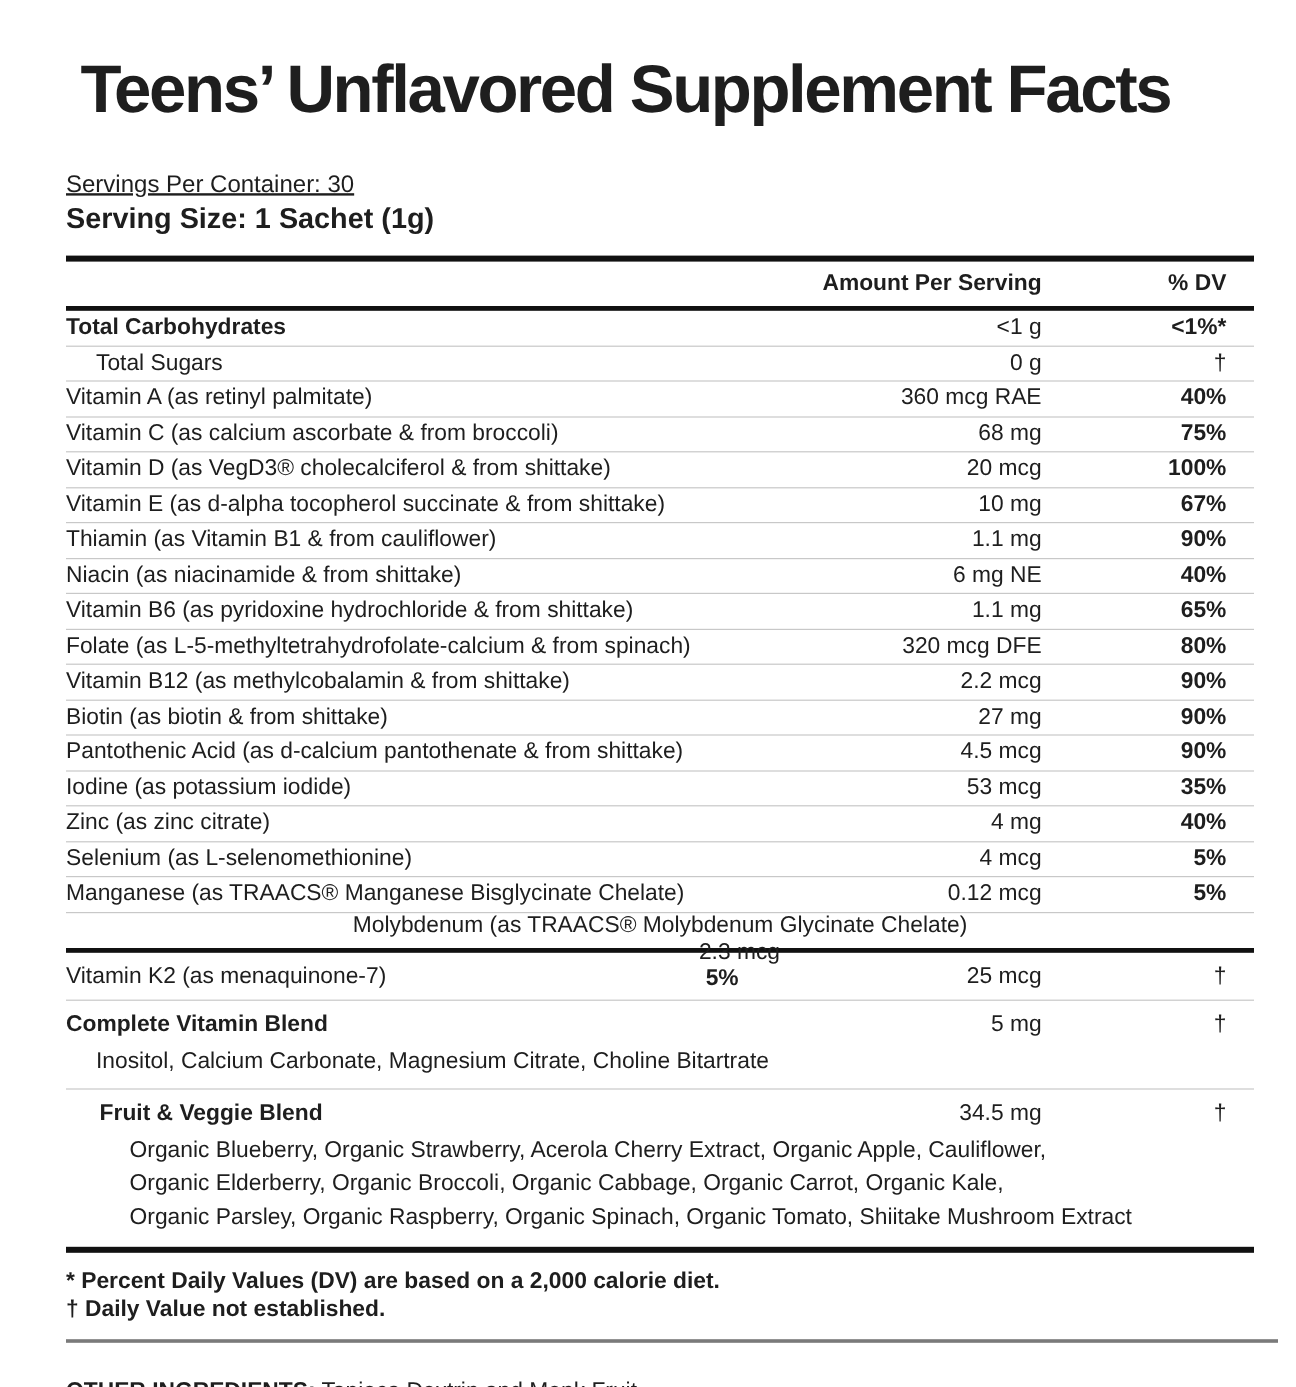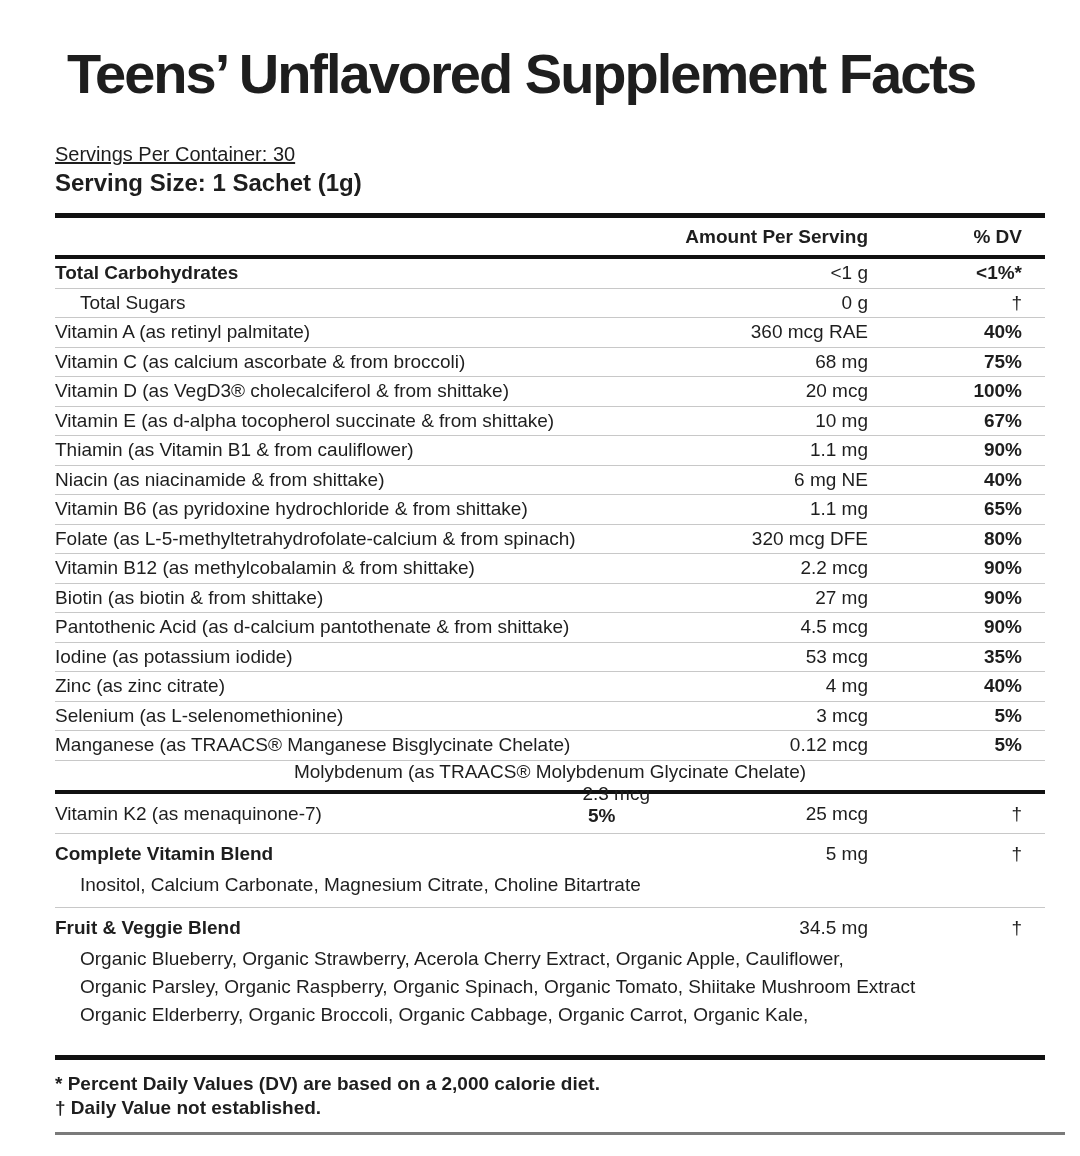--- a/index.html
+++ b/index.html
@@ -38,21 +38,21 @@
   #main-rows .row:last-child { border-bottom: none; flex-direction: column; }
   .divider-thick { height: 0; border-top: 4px solid var(--thick, #111); }
   .row.tall { height: 40px; }
   .cell.label { flex: 1 1 auto; min-width: 0; }
   .cell.label.indent { padding-left: 25px; }
   .cell.amount { width: 200px; text-align: right; flex: 0 0 auto; }
   .cell.dv { width: 154px; padding-right: 23px; text-align: right; flex: 0 0 auto; }
   .b { font-weight: 700; }
 
   .blend-block { border-bottom: 1px solid var(--thin, #c8c8c8); padding: 3px 0 8px; }
-  .blend-block:last-child { border-bottom: none; padding-bottom: 26px; }
+  .blend-block:last-child { border-bottom: none; padding-bottom: 10px; margin-left: 28px; }
   .blend-block .row { height: 34px; border-bottom: none; }
   .blend-ing { font-size: 19px; line-height: 28px; padding-left: 25px; }
 
   .footnotes { margin-top: 12px; font-size: 19px; font-weight: 700; line-height: 24px; }
   .gray-divider {
     margin-top: 12px; width: 1010px; height: 0;
     border-top: 3px solid var(--gray, #7a7a7a);
   }
   .other { margin: 30px 0 0; font-size: 19px; }
 </style>
@@ -144,21 +144,21 @@
           <div class="cell amount">53 mcg</div>
           <div class="cell dv b">35%</div>
         </div>
         <div class="row">
           <div class="cell label">Zinc (as zinc citrate)</div>
           <div class="cell amount">4 mg</div>
           <div class="cell dv b">40%</div>
         </div>
         <div class="row">
           <div class="cell label">Selenium (as L-selenomethionine)</div>
-          <div class="cell amount">3 mcg</div>
+          <div class="cell amount">4 mcg</div>
           <div class="cell dv b">5%</div>
         </div>
         <div class="row">
           <div class="cell label">Manganese (as TRAACS® Manganese Bisglycinate Chelate)</div>
           <div class="cell amount">0.12 mcg</div>
           <div class="cell dv b">5%</div>
         </div>
         <div class="row">
           <div class="cell label">Molybdenum (as TRAACS® Molybdenum Glycinate Chelate)</div>
           <div class="cell amount">2.3 mcg</div>
@@ -182,22 +182,22 @@
           </div>
           <div class="blend-ing">Inositol, Calcium Carbonate, Magnesium Citrate, Choline Bitartrate</div>
         </div>
         <div class="blend-block">
           <div class="row">
             <div class="cell label b">Fruit &amp; Veggie Blend</div>
             <div class="cell amount">34.5 mg</div>
             <div class="cell dv">†</div>
           </div>
           <div class="blend-ing">Organic Blueberry, Organic Strawberry, Acerola Cherry Extract, Organic Apple, Cauliflower,</div>
+          <div class="blend-ing">Organic Elderberry, Organic Broccoli, Organic Cabbage, Organic Carrot, Organic Kale,</div>
           <div class="blend-ing">Organic Parsley, Organic Raspberry, Organic Spinach, Organic Tomato, Shiitake Mushroom Extract</div>
-          <div class="blend-ing">Organic Elderberry, Organic Broccoli, Organic Cabbage, Organic Carrot, Organic Kale,</div>
         </div>
       </div>
   </div>
 
   <div class="footnotes">
     <div>* Percent Daily Values (DV) are based on a 2,000 calorie diet.</div>
     <div>† Daily Value not established.</div>
   </div>
 
   <div class="gray-divider"></div>

